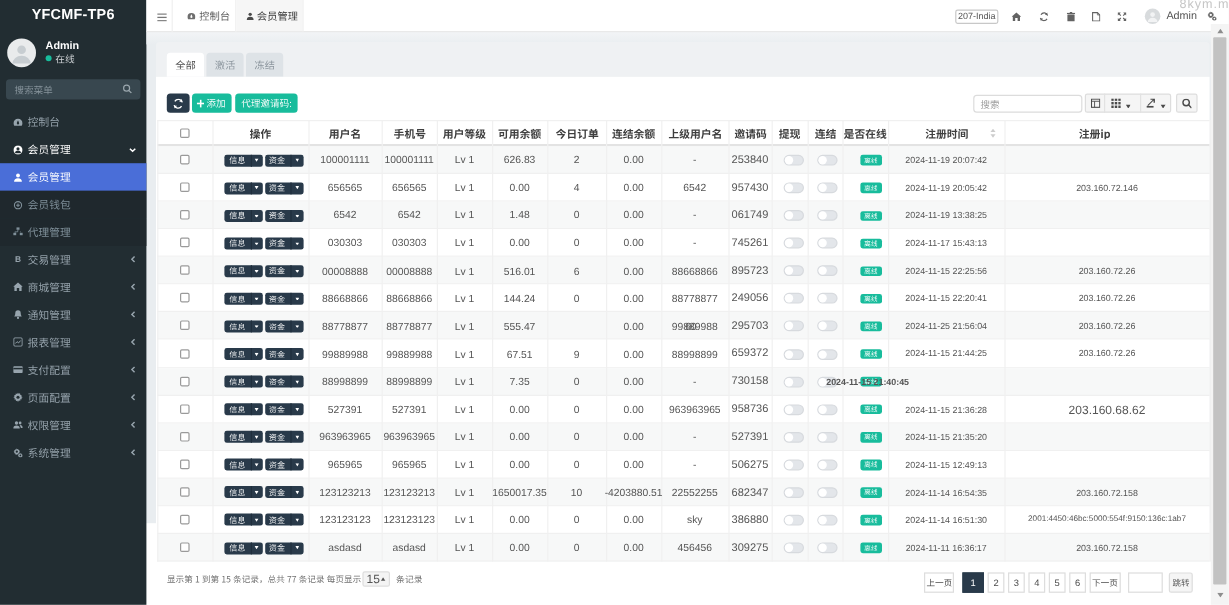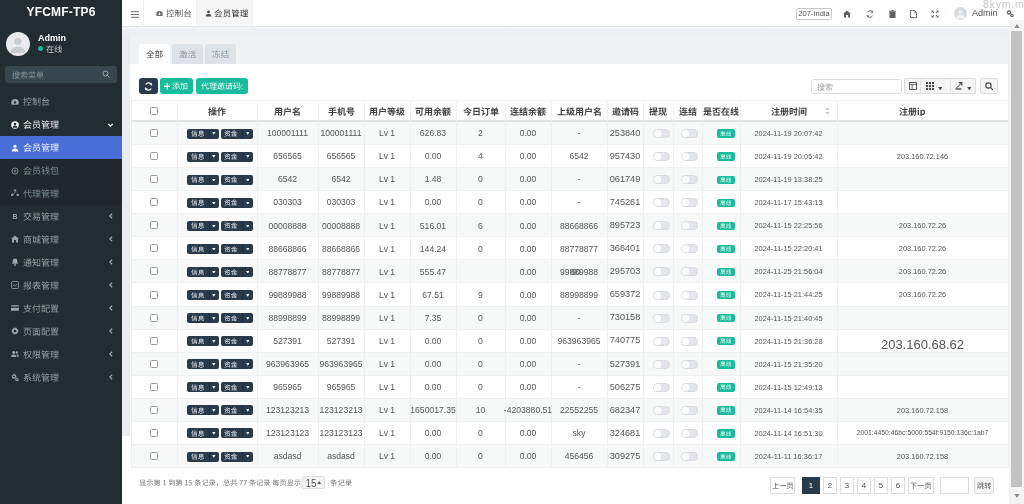--- a/index.html
+++ b/index.html
@@ -757,21 +757,21 @@
     <svg class="a" style="left:245.5px;top:247.7px" width="3.6" height="2.8" viewBox="0 0 6 5" fill="#fff">
       <path d="M0 0h6L3 5z"></path>
     </svg>
     <div class="a" style="left:0;top:243.5px;width:200px;text-align:center;font-size:8.6px;color:#555555;font-weight:normal;letter-spacing:0;transform:translateX(187.5px)">88668866</div>
     <div class="a" style="left:0;top:243.5px;width:200px;text-align:center;font-size:8.6px;color:#555555;font-weight:normal;letter-spacing:0;transform:translateX(241.0px)">88668866</div>
     <div class="a" style="left:0;top:243.5px;width:200px;text-align:center;font-size:8.6px;color:#555555;font-weight:normal;letter-spacing:0;transform:translateX(287.0px)">Lv 1</div>
     <div class="a" style="left:0;top:243.5px;width:200px;text-align:center;font-size:8.6px;color:#555555;font-weight:normal;letter-spacing:0;transform:translateX(333.0px)">144.24</div>
     <div class="a" style="left:0;top:243.5px;width:200px;text-align:center;font-size:8.6px;color:#555555;font-weight:normal;letter-spacing:0;transform:translateX(380.5px)">0</div>
     <div class="a" style="left:0;top:243.5px;width:200px;text-align:center;font-size:8.6px;color:#555555;font-weight:normal;letter-spacing:0;transform:translateX(428.0px)">0.00</div>
     <div class="a" style="left:0;top:243.5px;width:200px;text-align:center;font-size:8.6px;color:#555555;font-weight:normal;letter-spacing:0;transform:translateX(479.0px)">88778877</div>
-    <div class="a" style="left:0;top:243.2px;width:200px;text-align:center;font-size:9.2px;color:#555555;font-weight:normal;letter-spacing:0;transform:translateX(525.0px)">366401</div>
+    <div class="a" style="left:0;top:243.2px;width:200px;text-align:center;font-size:9.2px;color:#555555;font-weight:normal;letter-spacing:0;transform:translateX(525.0px)">249056</div>
     <div class="a" style="left:653.2px;top:244.4px;width:16.5px;height:9px;background:#e3e6ea;border:1px solid #d7dade;border-radius:4.5px"></div>
     <div class="a" style="left:654.3px;top:245.4px;width:7px;height:7px;background:#fff;border-radius:50%"></div>
     <div class="a" style="left:681.2px;top:244.4px;width:16.5px;height:9px;background:#e3e6ea;border:1px solid #d7dade;border-radius:4.5px"></div>
     <div class="a" style="left:682.3px;top:245.4px;width:7px;height:7px;background:#fff;border-radius:50%"></div>
     <div class="a" style="left:716.5px;top:244.7px;width:18px;height:8.5px;background:#18bc9c;border-radius:2px"></div>
     <svg style="position:absolute;left:719.7px;top:246.0px;" width="11.60" height="5.80" viewBox="0 -880 2000 1000" fill="#ffffff">
       <use href="#g85" x="0"></use>
       <use href="#g1" x="1000"></use>
     </svg>
     <div class="a" style="left:0;top:244.3px;width:200px;text-align:center;font-size:7.4px;color:#555555;font-weight:normal;letter-spacing:0;transform:translateX(688.5px)">2024-11-15 22:20:41</div>
@@ -881,21 +881,21 @@
     <div class="a" style="left:0;top:312.4px;width:200px;text-align:center;font-size:9.2px;color:#555555;font-weight:normal;letter-spacing:0;transform:translateX(525.0px)">730158</div>
     <div class="a" style="left:653.2px;top:313.6px;width:16.5px;height:9px;background:#e3e6ea;border:1px solid #d7dade;border-radius:4.5px"></div>
     <div class="a" style="left:654.3px;top:314.6px;width:7px;height:7px;background:#fff;border-radius:50%"></div>
     <div class="a" style="left:681.2px;top:313.6px;width:16.5px;height:9px;background:#e3e6ea;border:1px solid #d7dade;border-radius:4.5px"></div>
     <div class="a" style="left:682.3px;top:314.6px;width:7px;height:7px;background:#fff;border-radius:50%"></div>
     <div class="a" style="left:716.5px;top:313.9px;width:18px;height:8.5px;background:#18bc9c;border-radius:2px"></div>
     <svg style="position:absolute;left:719.7px;top:315.2px;" width="11.60" height="5.80" viewBox="0 -880 2000 1000" fill="#ffffff">
       <use href="#g85" x="0"></use>
       <use href="#g1" x="1000"></use>
     </svg>
-    <div class="a" style="left:0;top:313.5px;width:200px;text-align:center;font-size:7.4px;color:#555555;font-weight:normal;letter-spacing:0;transform:translateX(688.5px)">2024-11-15 21:40:45</div>
+    <div class="a" style="left:0;top:313.5px;width:200px;font-size:7.4px;color:#555555;font-weight:bold;letter-spacing:0;transform:translateX(688.5px)">2024-11-15 21:40:45</div>
     <div class="a" style="left:149.5px;top:336.6px;width:8px;height:8px;border:1px solid #9a9a9a;border-radius:1.5px;background:#fff"></div>
     <div class="a" style="left:187.0px;top:336.1px;width:32px;height:10px;background:#293a4a;border-radius:2px"></div>
     <svg style="position:absolute;left:190.5px;top:337.7px;" width="13.60" height="6.80" viewBox="0 -880 2000 1000" fill="#ffffff">
       <use href="#g81" x="0"></use>
       <use href="#g82" x="1000"></use>
     </svg>
     <div class="a" style="left:208.5px;top:336.1px;width:1px;height:10px;background:#1f2e3c"></div>
     <svg class="a" style="left:212.0px;top:339.9px" width="3.6" height="2.8" viewBox="0 0 6 5" fill="#fff">
       <path d="M0 0h6L3 5z"></path>
     </svg>
@@ -908,32 +908,32 @@
     <svg class="a" style="left:245.5px;top:339.9px" width="3.6" height="2.8" viewBox="0 0 6 5" fill="#fff">
       <path d="M0 0h6L3 5z"></path>
     </svg>
     <div class="a" style="left:0;top:335.8px;width:200px;text-align:center;font-size:8.6px;color:#555555;font-weight:normal;letter-spacing:0;transform:translateX(187.5px)">527391</div>
     <div class="a" style="left:0;top:335.8px;width:200px;text-align:center;font-size:8.6px;color:#555555;font-weight:normal;letter-spacing:0;transform:translateX(241.0px)">527391</div>
     <div class="a" style="left:0;top:335.8px;width:200px;text-align:center;font-size:8.6px;color:#555555;font-weight:normal;letter-spacing:0;transform:translateX(287.0px)">Lv 1</div>
     <div class="a" style="left:0;top:335.8px;width:200px;text-align:center;font-size:8.6px;color:#555555;font-weight:normal;letter-spacing:0;transform:translateX(333.0px)">0.00</div>
     <div class="a" style="left:0;top:335.8px;width:200px;text-align:center;font-size:8.6px;color:#555555;font-weight:normal;letter-spacing:0;transform:translateX(380.5px)">0</div>
     <div class="a" style="left:0;top:335.8px;width:200px;text-align:center;font-size:8.6px;color:#555555;font-weight:normal;letter-spacing:0;transform:translateX(428.0px)">0.00</div>
     <div class="a" style="left:0;top:335.8px;width:200px;text-align:center;font-size:8.6px;color:#555555;font-weight:normal;letter-spacing:0;transform:translateX(479.0px)">963963965</div>
-    <div class="a" style="left:0;top:335.4px;width:200px;text-align:center;font-size:9.2px;color:#555555;font-weight:normal;letter-spacing:0;transform:translateX(525.0px)">740775</div>
+    <div class="a" style="left:0;top:335.4px;width:200px;text-align:center;font-size:9.2px;color:#555555;font-weight:normal;letter-spacing:0;transform:translateX(525.0px)">958736</div>
     <div class="a" style="left:653.2px;top:336.6px;width:16.5px;height:9px;background:#e3e6ea;border:1px solid #d7dade;border-radius:4.5px"></div>
     <div class="a" style="left:654.3px;top:337.6px;width:7px;height:7px;background:#fff;border-radius:50%"></div>
     <div class="a" style="left:681.2px;top:336.6px;width:16.5px;height:9px;background:#e3e6ea;border:1px solid #d7dade;border-radius:4.5px"></div>
     <div class="a" style="left:682.3px;top:337.6px;width:7px;height:7px;background:#fff;border-radius:50%"></div>
     <div class="a" style="left:716.5px;top:336.9px;width:18px;height:8.5px;background:#18bc9c;border-radius:2px"></div>
     <svg style="position:absolute;left:719.7px;top:338.2px;" width="11.60" height="5.80" viewBox="0 -880 2000 1000" fill="#ffffff">
       <use href="#g85" x="0"></use>
       <use href="#g1" x="1000"></use>
     </svg>
     <div class="a" style="left:0;top:336.5px;width:200px;text-align:center;font-size:7.4px;color:#555555;font-weight:normal;letter-spacing:0;transform:translateX(688.5px)">2024-11-15 21:36:28</div>
-    <div class="a" style="left:0;top:336.5px;width:200px;text-align:center;font-size:13px;color:#555555;font-weight:normal;letter-spacing:0;transform:translateX(822.5px)">203.160.68.62</div>
+    <div class="a" style="left:0;top:336.5px;width:200px;text-align:center;font-size:10px;color:#555555;font-weight:normal;letter-spacing:0;transform:translateX(822.5px)">203.160.68.62</div>
     <div class="a" style="left:149.5px;top:359.7px;width:8px;height:8px;border:1px solid #9a9a9a;border-radius:1.5px;background:#fff"></div>
     <div class="a" style="left:187.0px;top:359.2px;width:32px;height:10px;background:#293a4a;border-radius:2px"></div>
     <svg style="position:absolute;left:190.5px;top:360.8px;" width="13.60" height="6.80" viewBox="0 -880 2000 1000" fill="#ffffff">
       <use href="#g81" x="0"></use>
       <use href="#g82" x="1000"></use>
     </svg>
     <div class="a" style="left:208.5px;top:359.2px;width:1px;height:10px;background:#1f2e3c"></div>
     <svg class="a" style="left:212.0px;top:363.0px" width="3.6" height="2.8" viewBox="0 0 6 5" fill="#fff">
       <path d="M0 0h6L3 5z"></path>
     </svg>
@@ -1058,21 +1058,21 @@
     <svg class="a" style="left:245.5px;top:432.2px" width="3.6" height="2.8" viewBox="0 0 6 5" fill="#fff">
       <path d="M0 0h6L3 5z"></path>
     </svg>
     <div class="a" style="left:0;top:428.1px;width:200px;text-align:center;font-size:8.6px;color:#555555;font-weight:normal;letter-spacing:0;transform:translateX(187.5px)">123123123</div>
     <div class="a" style="left:0;top:428.1px;width:200px;text-align:center;font-size:8.6px;color:#555555;font-weight:normal;letter-spacing:0;transform:translateX(241.0px)">123123123</div>
     <div class="a" style="left:0;top:428.1px;width:200px;text-align:center;font-size:8.6px;color:#555555;font-weight:normal;letter-spacing:0;transform:translateX(287.0px)">Lv 1</div>
     <div class="a" style="left:0;top:428.1px;width:200px;text-align:center;font-size:8.6px;color:#555555;font-weight:normal;letter-spacing:0;transform:translateX(333.0px)">0.00</div>
     <div class="a" style="left:0;top:428.1px;width:200px;text-align:center;font-size:8.6px;color:#555555;font-weight:normal;letter-spacing:0;transform:translateX(380.5px)">0</div>
     <div class="a" style="left:0;top:428.1px;width:200px;text-align:center;font-size:8.6px;color:#555555;font-weight:normal;letter-spacing:0;transform:translateX(428.0px)">0.00</div>
     <div class="a" style="left:0;top:428.1px;width:200px;text-align:center;font-size:8.6px;color:#555555;font-weight:normal;letter-spacing:0;transform:translateX(479.0px)">sky</div>
-    <div class="a" style="left:0;top:427.7px;width:200px;text-align:center;font-size:9.2px;color:#555555;font-weight:normal;letter-spacing:0;transform:translateX(525.0px)">324681</div>
+    <div class="a" style="left:0;top:427.7px;width:200px;text-align:center;font-size:9.2px;color:#555555;font-weight:normal;letter-spacing:0;transform:translateX(525.0px)">386880</div>
     <div class="a" style="left:653.2px;top:428.9px;width:16.5px;height:9px;background:#e3e6ea;border:1px solid #d7dade;border-radius:4.5px"></div>
     <div class="a" style="left:654.3px;top:429.9px;width:7px;height:7px;background:#fff;border-radius:50%"></div>
     <div class="a" style="left:681.2px;top:428.9px;width:16.5px;height:9px;background:#e3e6ea;border:1px solid #d7dade;border-radius:4.5px"></div>
     <div class="a" style="left:682.3px;top:429.9px;width:7px;height:7px;background:#fff;border-radius:50%"></div>
     <div class="a" style="left:716.5px;top:429.2px;width:18px;height:8.5px;background:#18bc9c;border-radius:2px"></div>
     <svg style="position:absolute;left:719.7px;top:430.5px;" width="11.60" height="5.80" viewBox="0 -880 2000 1000" fill="#ffffff">
       <use href="#g85" x="0"></use>
       <use href="#g1" x="1000"></use>
     </svg>
     <div class="a" style="left:0;top:428.8px;width:200px;text-align:center;font-size:7.4px;color:#555555;font-weight:normal;letter-spacing:0;transform:translateX(688.5px)">2024-11-14 16:51:30</div>

